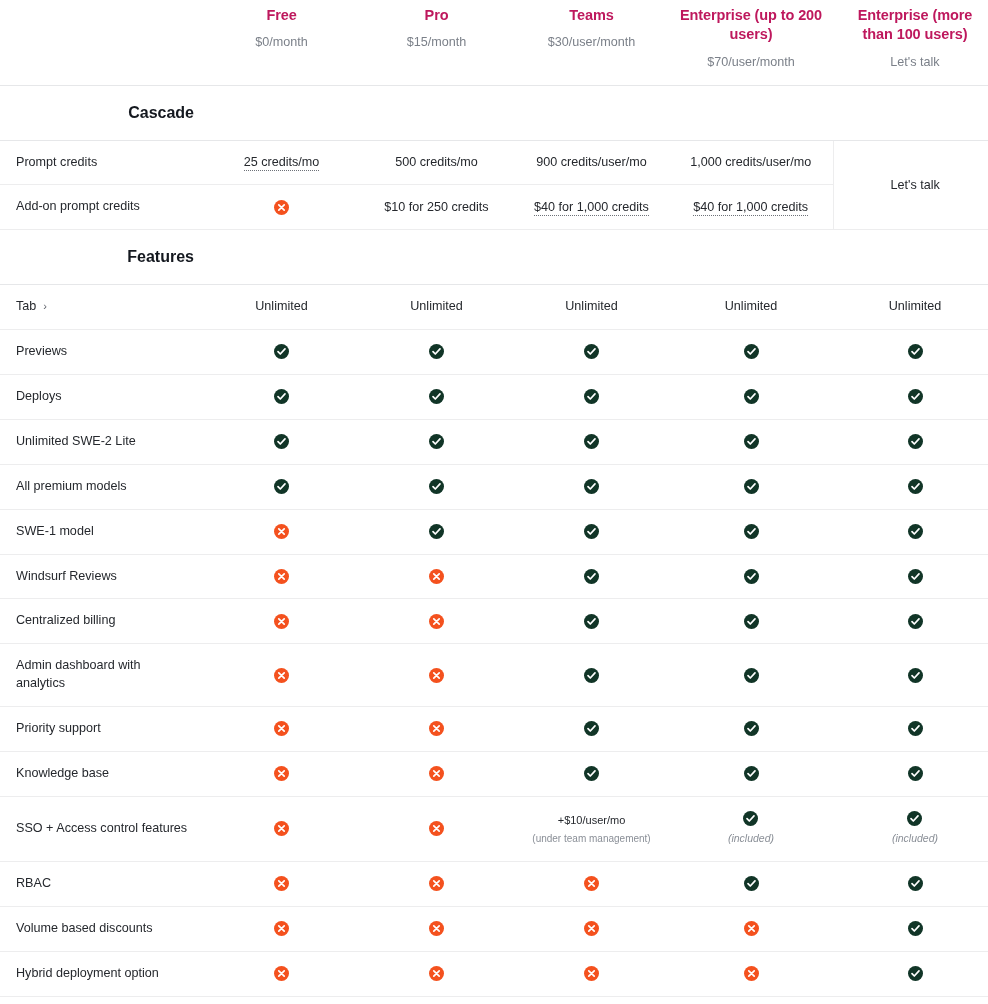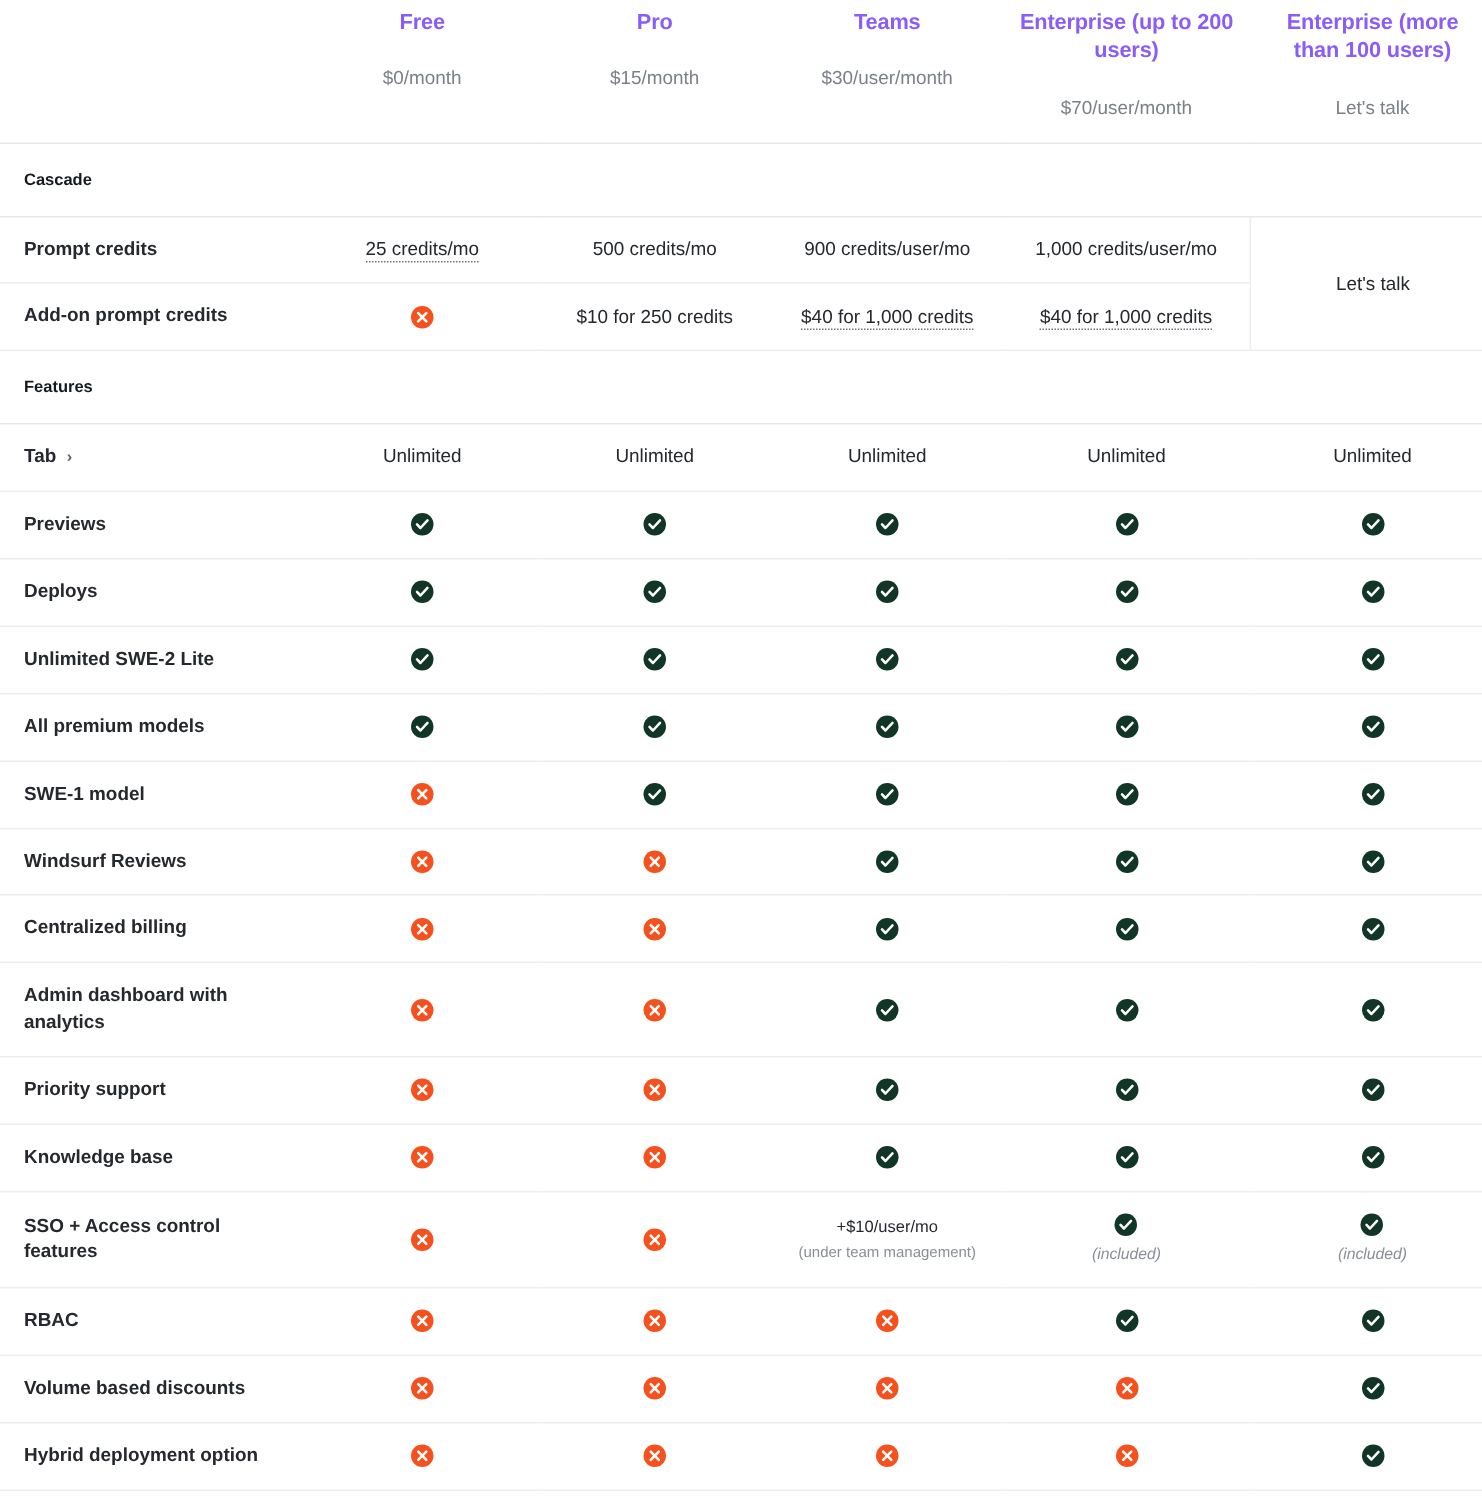--- a/index.html
+++ b/index.html
@@ -30,55 +30,55 @@
   .hdr-cell {
     padding: 6px 10px 14px 10px;
     text-align: center;
     vertical-align: top;
     border: none;
   }
   .hdr-cell.blank { border: none; }
   .plan-name {
     font-size: 14.5px;
     font-weight: bold;
-    color: #8b5cf6;
+    color: #be185d;
     line-height: 1.33;
     letter-spacing: -0.1px;
   }
   .plan-price {
     font-size: 12.6px;
     font-weight: 400;
     color: #7b8089;
-    margin-top: 19px;
+    margin-top: 9px;
     line-height: 1.35;
   }
 
   
   tr.section-row > td {
     border-top: 1px solid #e6e7e9;
     border-bottom: 1px solid #e6e7e9;
   }
   .section-label {
     padding: 18px 10px 18px 16px;
-    font-size: 11px;
+    font-size: 16px;
     font-weight: bold;
     color: #14181f;
-    text-align: left;
+    text-align: right;
     white-space: nowrap;
   }
   .section-empty { padding: 0; }
 
   
   tr.data-row > td {
     border-bottom: 1px solid #ededee;
   }
   .feat-label {
     padding: 13px 12px 13px 16px;
     font-size: 12.6px;
-    font-weight: 700;
+    font-weight: 400;
     color: #25282d;
     line-height: 1.42;
     text-align: left;
     vertical-align: middle;
   }
   .val-cell {
     padding: 13px 6px;
     font-size: 12.6px;
     color: #25282d;
     text-align: center;

